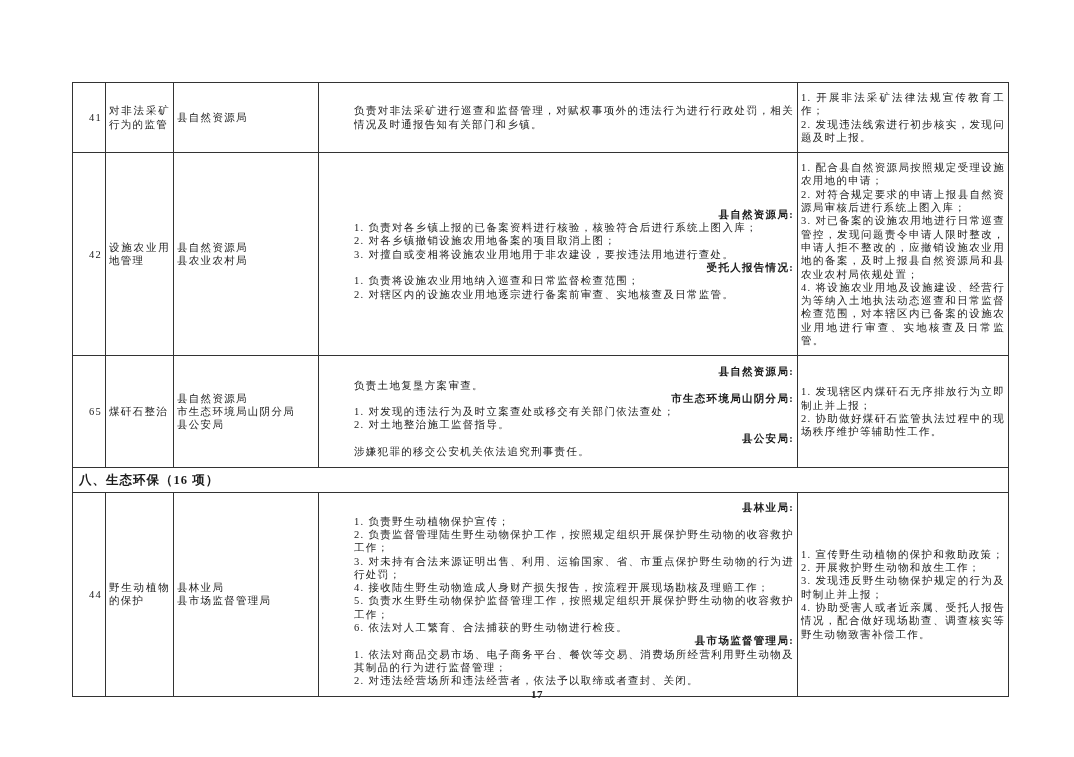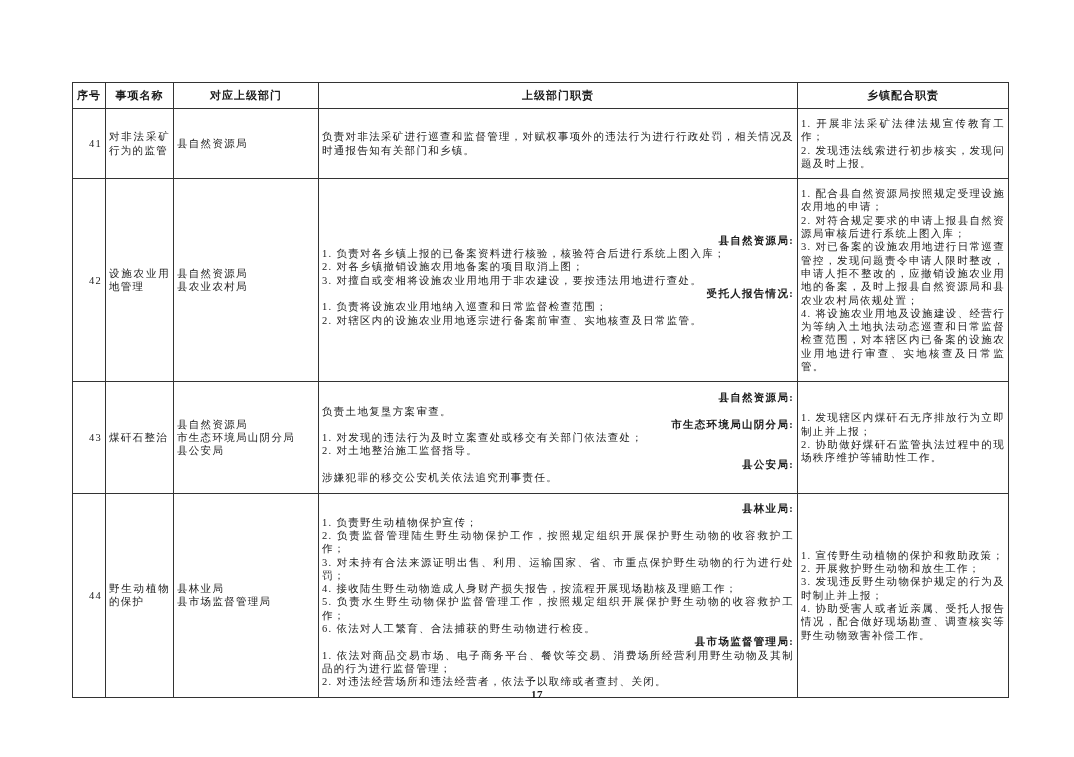--- a/index.html
+++ b/index.html
@@ -36,21 +36,21 @@
   tr.h41{height:67px}
   tr.h42{height:202px}
   tr.h43{height:112px}
   tr.hsec{height:25px}
   tr.h44{height:178px}
   td.c-id{text-align:right;font-family:Liberation Serif, serif;}
   td.c-name{text-align:justify;}
   td.c-dept{text-align:left;white-space:pre-line;}
   td.c-duties{text-align:justify;}
   .duty-head{font-weight:bold;text-align:right;}
-  .duty-text{white-space:pre-line;text-align:justify;}
+  .duty-text{white-space:pre-line;text-align:justify;margin-left:32px;}
   td.c-town{text-align:justify;white-space:pre-line;}
   tr.section-row td{
     font-weight:bold;
     font-size:12.5px;
     letter-spacing:1px;
     text-align:left;
     padding:2px 6px;
     white-space:nowrap;
   }
   .page-number{
@@ -66,27 +66,20 @@
   <table class="gov">
     <colgroup>
       <col style="width:33px">
       <col style="width:68px">
       <col style="width:145px">
       <col style="width:479px">
       <col style="width:211px">
     </colgroup>
 
     <tbody>
-        <tr class="h-head">
-      <th>序号</th>
-      <th>事项名称</th>
-      <th>对应上级部门</th>
-      <th>上级部门职责</th>
-      <th>乡镇配合职责</th>
-    </tr>
 
     <tr class="h41">
       <td class="c-id">41</td>
       <td class="c-name">对非法采矿行为的监管</td>
       <td class="c-dept">县自然资源局</td>
       <td class="c-duties">
         <div class="duty-text">负责对非法采矿进行巡查和监督管理，对赋权事项外的违法行为进行行政处罚，相关情况及时通报告知有关部门和乡镇。</div>
       </td>
       <td class="c-town">1. 开展非法采矿法律法规宣传教育工作；
 2. 发现违法线索进行初步核实，发现问题及时上报。</td>
@@ -106,38 +99,41 @@
         <div class="duty-text">1. 负责将设施农业用地纳入巡查和日常监督检查范围；
 2. 对辖区内的设施农业用地逐宗进行备案前审查、实地核查及日常监管。</div>
       </td>
       <td class="c-town">1. 配合县自然资源局按照规定受理设施农用地的申请；
 2. 对符合规定要求的申请上报县自然资源局审核后进行系统上图入库；
 3. 对已备案的设施农用地进行日常巡查管控，发现问题责令申请人限时整改，申请人拒不整改的，应撤销设施农业用地的备案，及时上报县自然资源局和县农业农村局依规处置；
 4. 将设施农业用地及设施建设、经营行为等纳入土地执法动态巡查和日常监督检查范围，对本辖区内已备案的设施农业用地进行审查、实地核查及日常监管。</td>
     </tr>
 
     <tr class="h43">
-      <td class="c-id">43</td>
+      <td class="c-id">65</td>
       <td class="c-name">煤矸石整治</td>
       <td class="c-dept">县自然资源局
 市生态环境局山阴分局
 县公安局</td>
       <td class="c-duties">
         <div class="duty-head">县自然资源局:</div>
         <div class="duty-text">负责土地复垦方案审查。</div>
         <div class="duty-head">市生态环境局山阴分局:</div>
         <div class="duty-text">1. 对发现的违法行为及时立案查处或移交有关部门依法查处；
 2. 对土地整治施工监督指导。</div>
         <div class="duty-head">县公安局:</div>
         <div class="duty-text">涉嫌犯罪的移交公安机关依法追究刑事责任。</div>
       </td>
       <td class="c-town">1. 发现辖区内煤矸石无序排放行为立即制止并上报；
 2. 协助做好煤矸石监管执法过程中的现场秩序维护等辅助性工作。</td>
     </tr>
 
+    <tr class="hsec section-row">
+      <td colspan="5">八、生态环保（16 项）</td>
+    </tr>
 
     <tr class="h44">
       <td class="c-id">44</td>
       <td class="c-name">野生动植物的保护</td>
       <td class="c-dept">县林业局
 县市场监督管理局</td>
       <td class="c-duties">
         <div class="duty-head">县林业局:</div>
         <div class="duty-text">1. 负责野生动植物保护宣传；
 2. 负责监督管理陆生野生动物保护工作，按照规定组织开展保护野生动物的收容救护工作；

